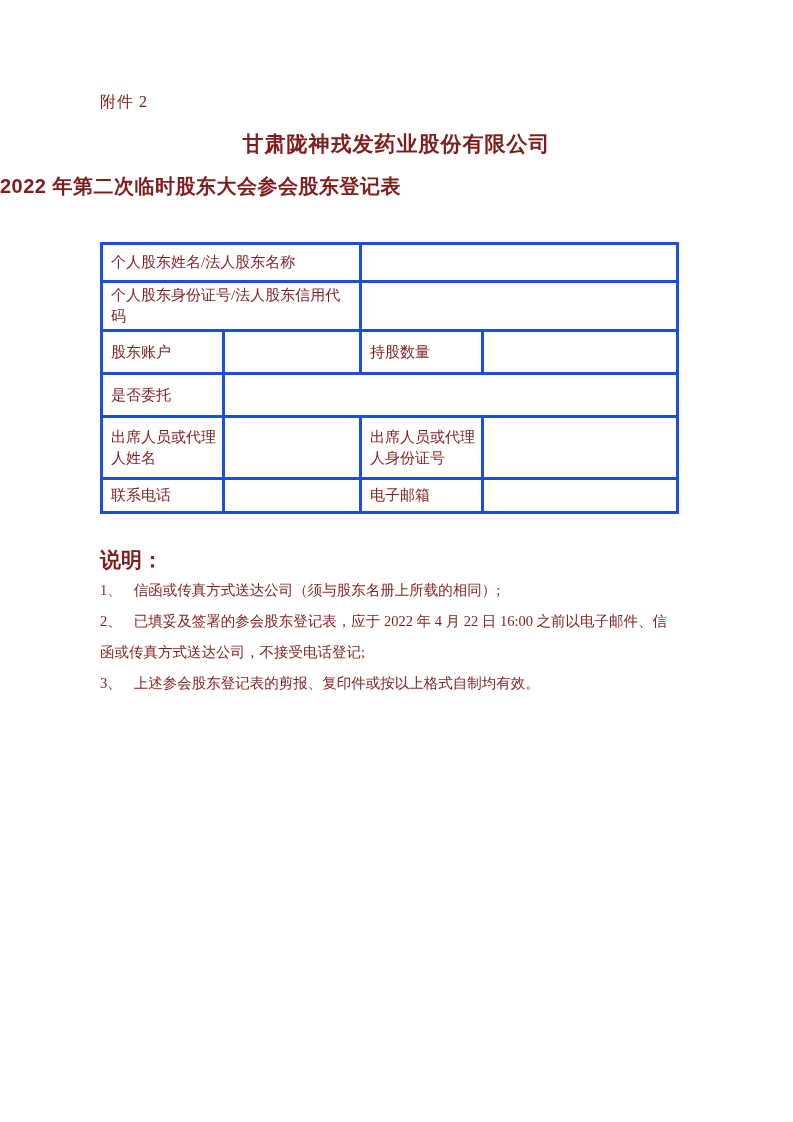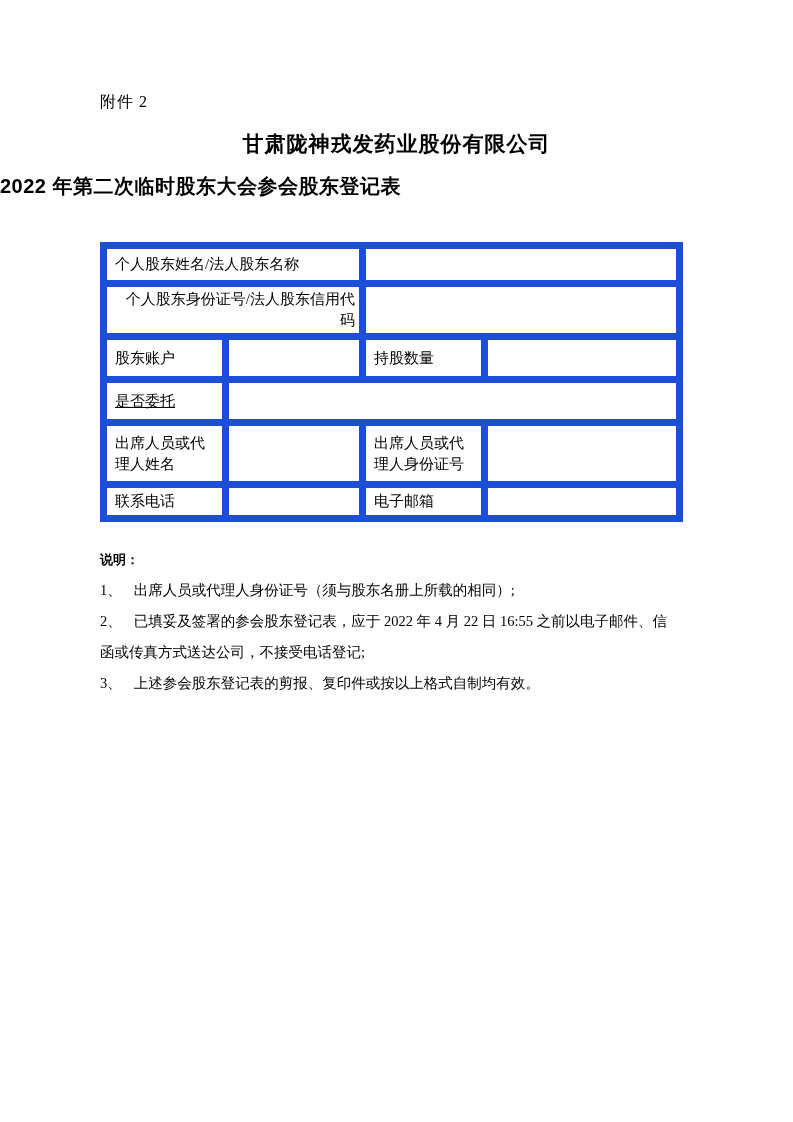--- a/index.html
+++ b/index.html
@@ -3,21 +3,21 @@
 <meta charset="utf-8">
 <style>
   * { margin: 0; padding: 0; box-sizing: border-box; }
   html, body { background: #ffffff; }
   .page {
     position: relative;
     width: 793px;
     height: 1122px;
     margin: 0 auto;
     background: #ffffff;
-    color: #000000;
+    color: #7f1d1d;
     font-family: "Liberation Serif", "DejaVu Serif", serif;
     overflow: hidden;
   }
   .attachment-label {
     position: absolute;
     left: 100px;
     top: 92px;
     font-size: 16px;
     letter-spacing: 1px;
   }
@@ -46,45 +46,45 @@
   table.reg-form {
     position: absolute;
     left: 100px;
     top: 242px;
     width: 576px;
     border-collapse: collapse;
     table-layout: fixed;
   }
   table.reg-form { border: 2px solid #000; }
   table.reg-form td {
-    border: 7px solid #1d4ed8;
+    border: 3px solid #1d4ed8;
     font-size: 15px;
     line-height: 21px;
     padding: 2px 4px 2px 8px;
     vertical-align: middle;
     overflow: hidden;
   }
   tr.row-1 { height: 38px; }
-  tr.row-2 { height: 37px; text-align: right; }
+  tr.row-2 { height: 37px; }
   tr.row-3 { height: 43px; margin-left: 8px; }
-  tr.row-4 { height: 43px; text-decoration: underline; }
+  tr.row-4 { height: 43px; }
   tr.row-5 { height: 62px; padding-left: 24px; }
   tr.row-6 { height: 34px; }
   .notes {
     position: absolute;
     left: 100px;
     top: 544px;
     width: 578px;
     font-size: 14.5px;
     line-height: 31px;
   }
   .notes-heading {
     font-family: "Liberation Sans", "DejaVu Sans", sans-serif;
     font-weight: bold;
-    font-size: 13px;
+    font-size: 21px;
   }
   .note-item .marker { margin-right: 12px; }
 </style>
 </head>
 <body>
 
 <div class="page">
 
   <div class="attachment-label">附件 2</div>
 
@@ -129,23 +129,23 @@
         <td></td>
         <td>电子邮箱</td>
         <td></td>
       </tr>
     </tbody>
   </table>
 
   <div class="notes">
     <div class="notes-heading">说明：</div>
     <p class="note-item">
-      <span class="marker">1、</span><span>出席人员或代理人身份证号（须与股东名册上所载的相同）;</span>
+      <span class="marker">1、</span><span>信函或传真方式送达公司（须与股东名册上所载的相同）;</span>
     </p>
     <p class="note-item">
-      <span class="marker">2、</span><span>已填妥及签署的参会股东登记表，应于 2022 年 4 月 22 日 16:55 之前以电子邮件、信函或传真方式送达公司，不接受电话登记;</span>
+      <span class="marker">2、</span><span>已填妥及签署的参会股东登记表，应于 2022 年 4 月 22 日 16:00 之前以电子邮件、信函或传真方式送达公司，不接受电话登记;</span>
     </p>
     <p class="note-item">
       <span class="marker">3、</span><span>上述参会股东登记表的剪报、复印件或按以上格式自制均有效。</span>
     </p>
   </div>
 
 </div>
 
 </body></html>

